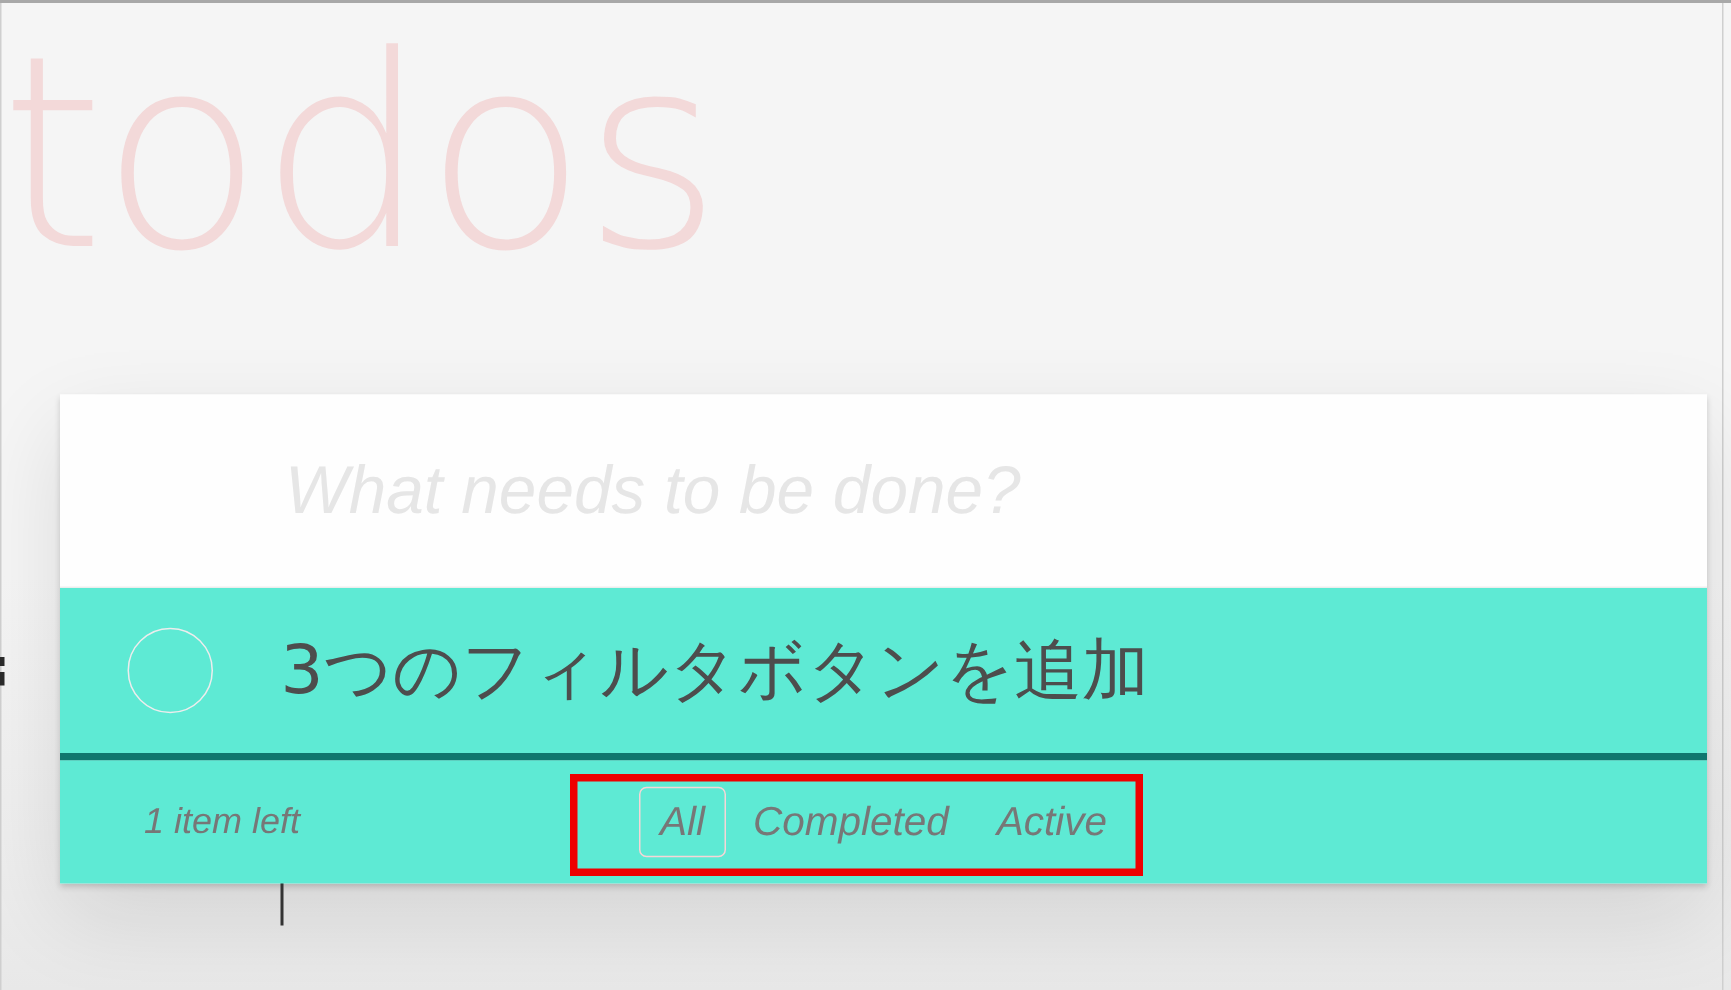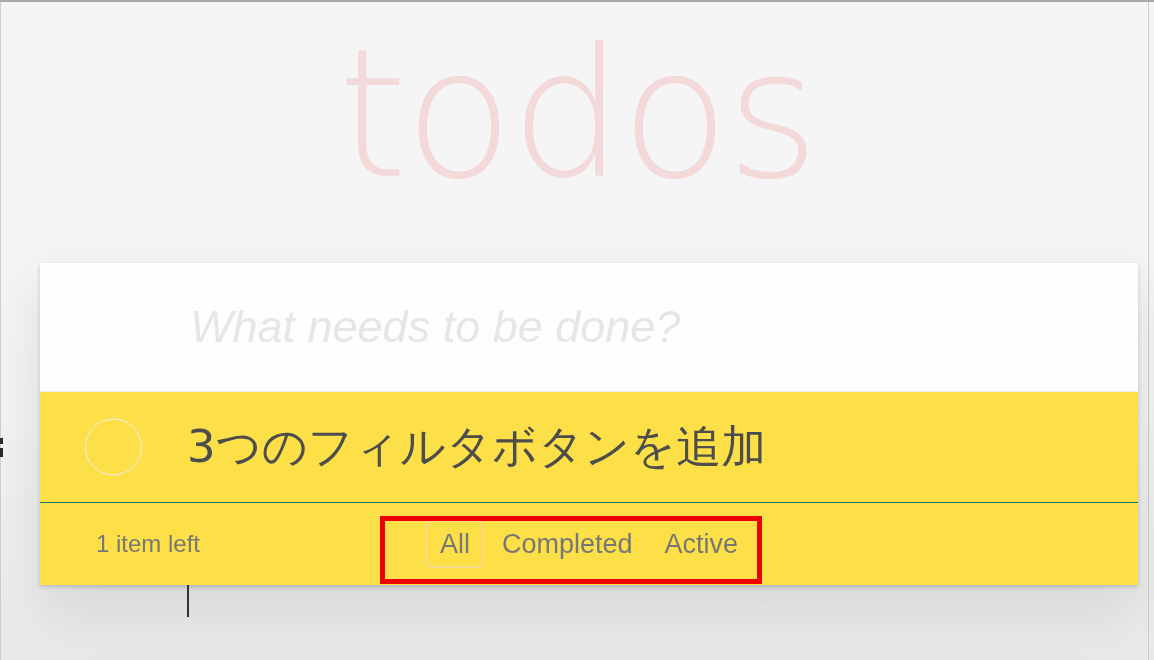--- a/index.html
+++ b/index.html
@@ -54,22 +54,21 @@
 
   
   #app {
     position: absolute;
     left: 0;
     top: 0;
     width: 1154px;
   }
   #title {
     margin: 0;
-    padding-top: 22px;
-    text-align: center;
+    padding-top: 10px;
     font-family: "DejaVu Sans", "Liberation Sans", sans-serif;
     font-weight: 100;
     font-size: 178px;
     line-height: 1.02;
     letter-spacing: -3px;
     color: #f3d9d9;
     -webkit-text-stroke: 0;
     user-select: none;
   }
 
@@ -147,22 +146,22 @@
 
   
   #todo-list {
     list-style: none;
     margin: 0;
     padding: 0;
   }
   .todo-item {
     position: relative;
     height: 110px;
-    border-bottom: 1px solid #0f766e;
-    background: #fde047;
+    border-bottom: 5px solid #0f766e;
+    background: #5eead4;
   }
   .toggle {
     position: absolute;
     left: 45px;
     top: 50%;
     transform: translateY(-50%);
     width: 57px;
     height: 57px;
     border-radius: 50%;
     border: 1px solid #ededed;
@@ -183,21 +182,22 @@
     color: #4d4d4d;
     line-height: 1.15;
     white-space: nowrap;
     overflow: hidden;
   }
 
   
   #footer {
     position: relative;
     height: 82px;
-    background: #fde047;
+    background: #5eead4;
+    font-style: italic;
   }
   #todo-count {
     position: absolute;
     left: 56px;
     top: 50%;
     transform: translateY(-50%);
     font-size: 24px;
     font-weight: 300;
     color: #777777;
     white-space: nowrap;

